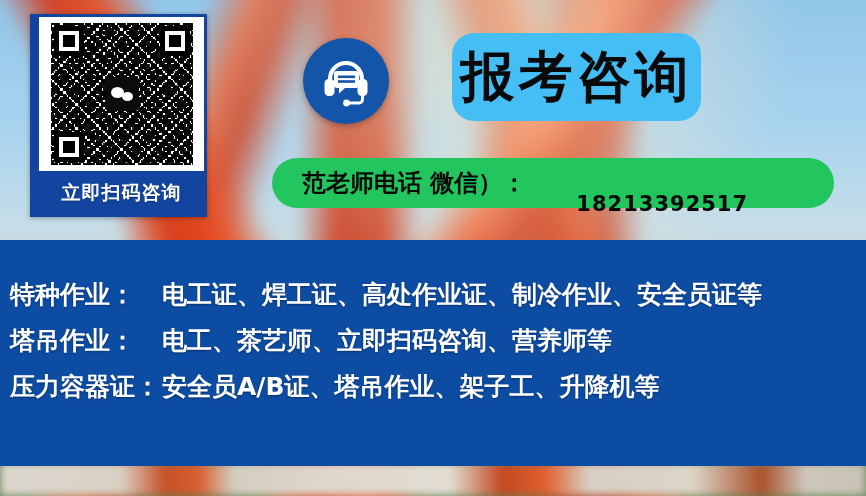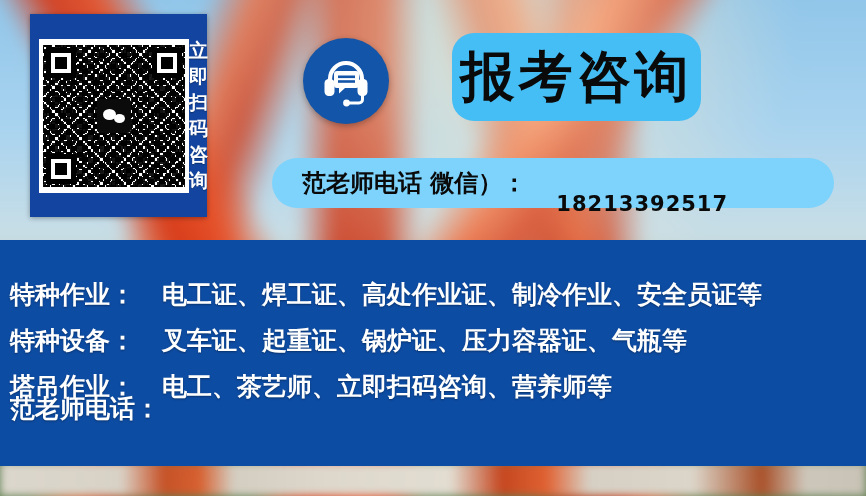--- a/index.html
+++ b/index.html
@@ -44,21 +44,21 @@
         #dcd6ca 80%,
         rgba(200,60,24,.7) 88%, #cdc7bb 93%, #c9c3b7 100%);
     filter:blur(4px);
   }
 
   
   .qr-card{
     position:absolute;left:30px;top:14px;width:177px;height:203px;
     background:#1345a0;border:3px solid #1345a0;
     box-sizing:border-box;
-    display:flex;flex-direction:row;align-items:center;
+    display:flex;flex-direction:column;align-items:center;
     box-shadow:0 1px 5px rgba(0,0,0,.35);
     padding-left:6px;
   }
   .qr-white{
     width:100%;height:154px;background:#ffffff;
     display:flex;align-items:center;justify-content:center;
     box-sizing:border-box;padding:4px;
   }
   .qr-code{
     position:relative;width:142px;height:142px;
@@ -106,44 +106,44 @@
   
   .pill-title{
     position:absolute;left:452px;top:33px;width:249px;height:88px;
     background:#45bef5;border-radius:22px;
     display:flex;align-items:center;justify-content:center;
     color:#0a0a0a;font-weight:bold;font-size:54px;letter-spacing:4px;
     font-family:"DejaVu Sans","Liberation Sans",sans-serif;
   }
   .pill-phone{
     position:absolute;left:272px;top:158px;width:562px;height:50px;
-    background:#7dd3fc;border-radius:25px;
+    background:#22c55e;border-radius:25px;
     display:flex;align-items:center;
     color:#0a0a0a;font-weight:bold;font-size:24px;
     font-family:"DejaVu Sans","Liberation Sans",sans-serif;
     box-sizing:border-box;padding:0 18px 0 30px;
-    gap:30px;
+    gap:50px;
   }
   .pill-phone .pnum{font-size:21px;letter-spacing:1px;margin-top:42px;}
 
   
   .info-panel{
     position:absolute;left:0;top:240px;width:866px;height:226px;
     background:#0d4ca3;
     box-sizing:border-box;padding:14px 0 0 10px;
   }
   .info-row{
     display:flex;align-items:baseline;
     height:46px;
     color:#ffffff;font-weight:bold;font-size:25px;
     font-family:"DejaVu Sans","Liberation Sans",sans-serif;
     white-space:nowrap;
     text-shadow:0 1px 2px rgba(0,0,0,.35);
   }
-  .info-row .cat{width:152px;flex:none;}
+  .info-row .cat{width:152px;flex:none;margin-top:8px;}
   .info-row .items{letter-spacing:0px;margin-top:24px;}
 </style>
 </head>
 <body>
 
 <div id="poster">
 
   <div class="bg-photo"></div>
   <div class="bg-floor"></div>
 
@@ -186,29 +186,26 @@
     <span class="pnum">18213392517</span>
   </div>
 
   <div class="info-panel">
 
     <div class="info-row">
       <span class="cat">特种作业：</span>
       <span class="items">电工证、焊工证、高处作业证、制冷作业、安全员证等</span>
     </div>
 
-    <div class="info-row">
-      <span class="cat">特种设备：</span>
-      <span class="items">叉车证、起重证、锅炉证、压力容器证、气瓶等</span>
-    </div>
 
     <div class="info-row">
       <span class="cat">塔吊作业：</span>
       <span class="items">电工、茶艺师、立即扫码咨询、营养师等</span>
     </div>
 
     <div class="info-row">
-      <span class="cat">范老师电话：</span>
+      <span class="cat">压力容器证：</span>
+      <span class="items">安全员A/B证、塔吊作业、架子工、升降机等</span>
     </div>
 
   </div>
 
 </div>
 
 </body></html>

